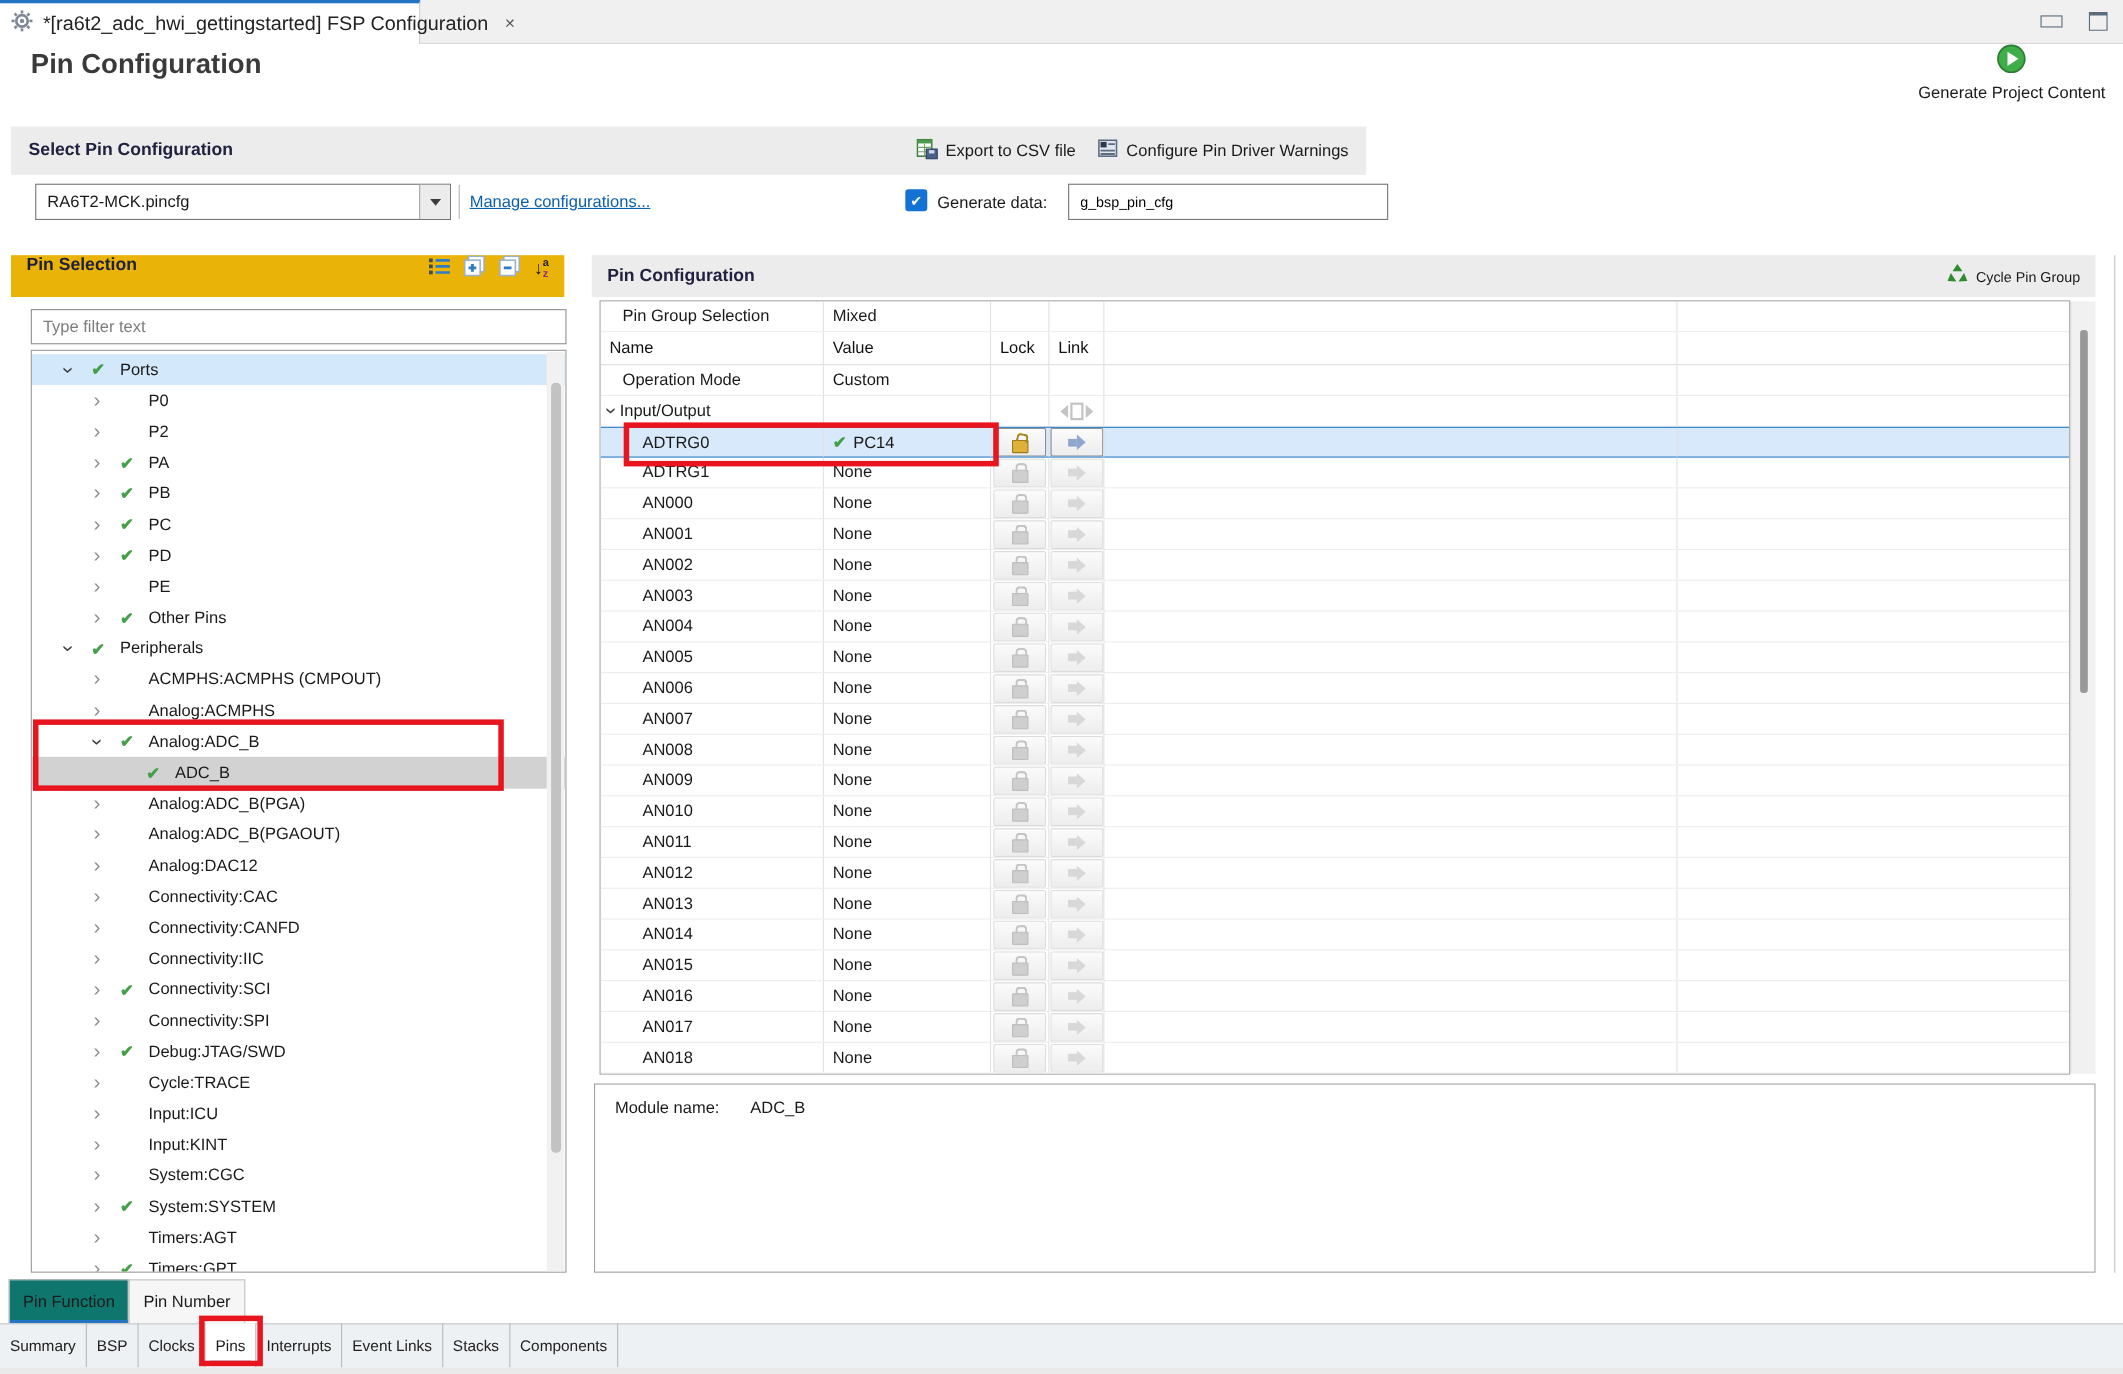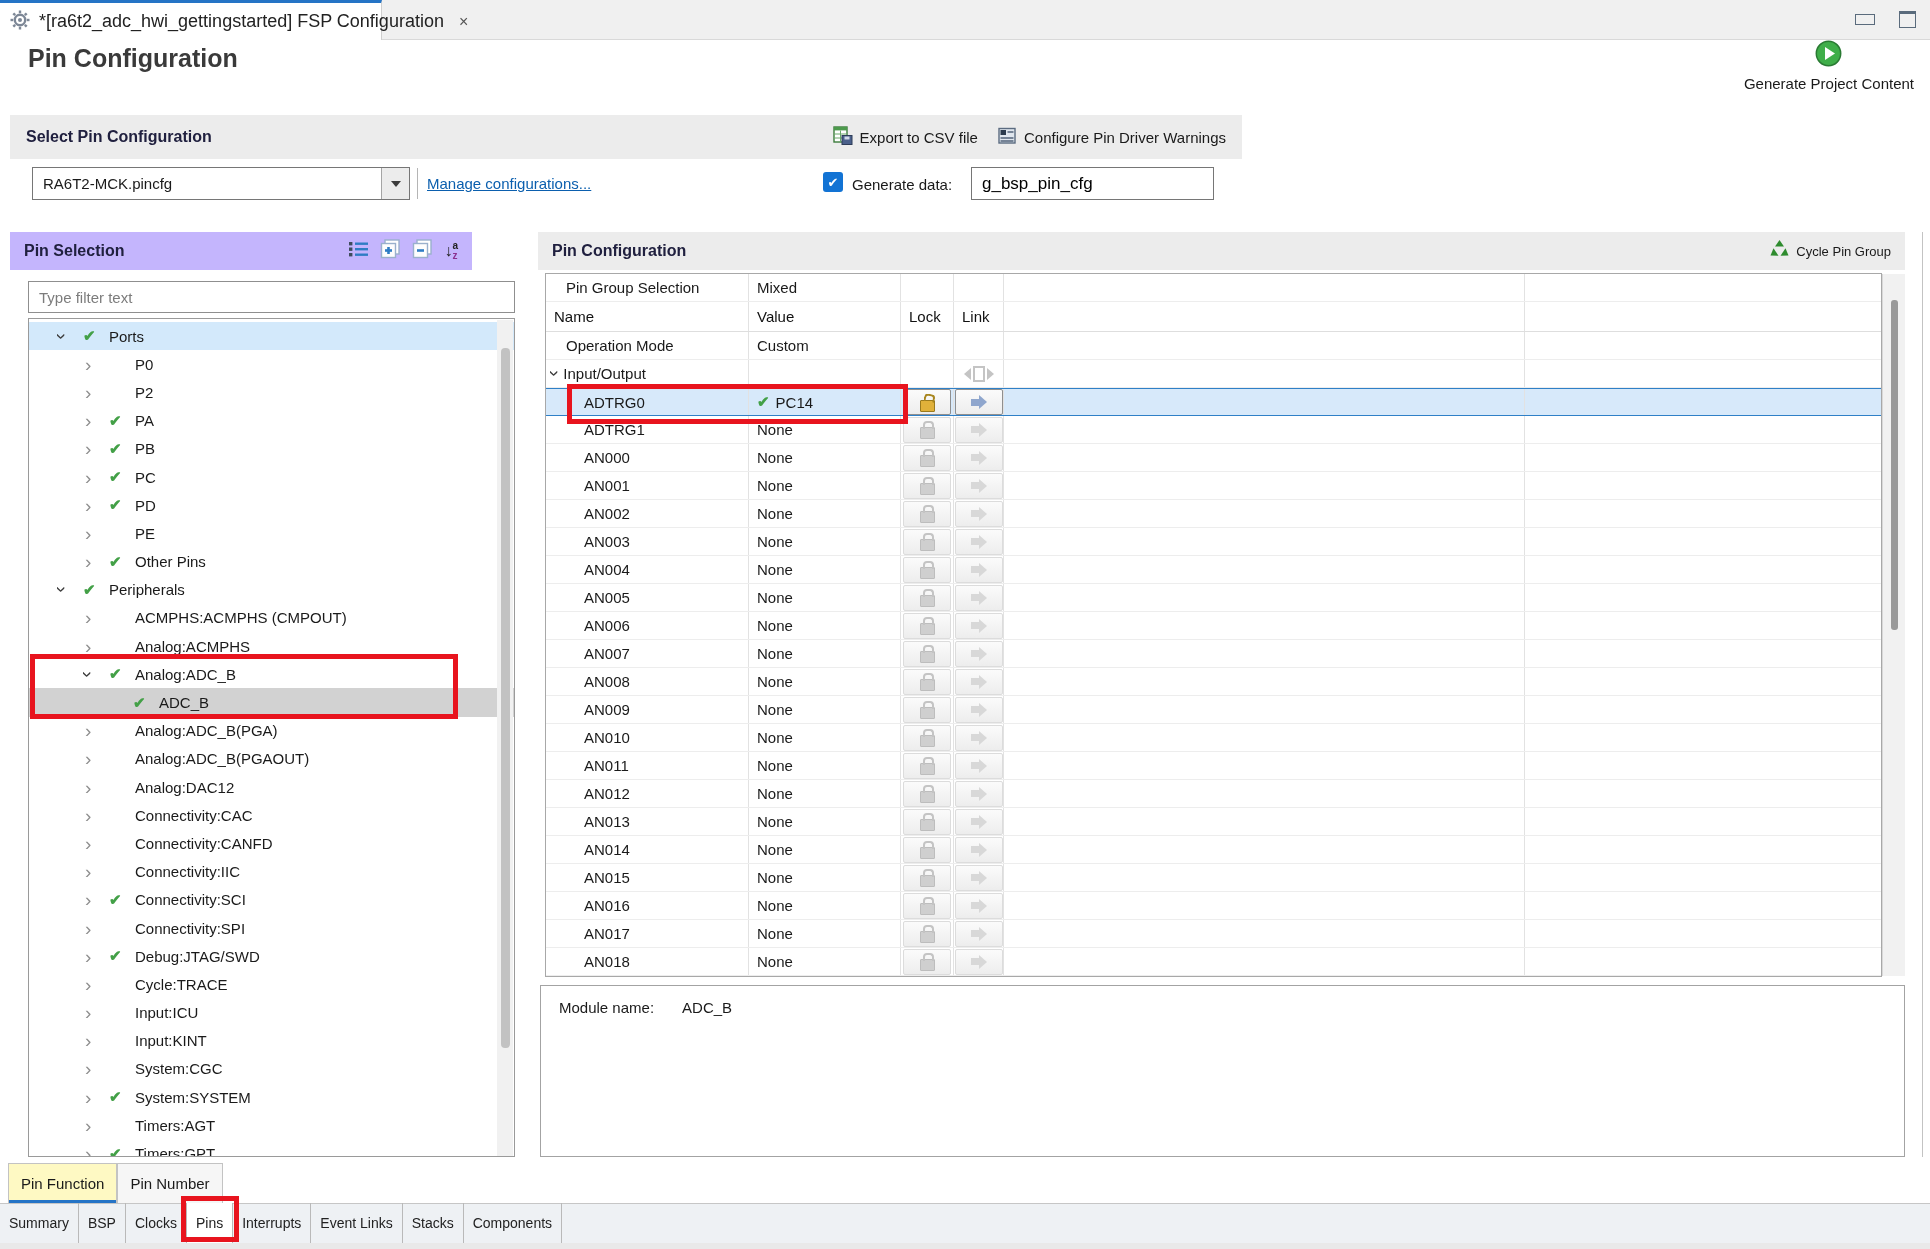--- a/index.html
+++ b/index.html
@@ -31,26 +31,26 @@
   .combo{position:absolute;left:32px;top:167px;width:378px;height:33px;border:1px solid #767676;background:#fff;
          display:flex;align-items:stretch;box-sizing:border-box;}
   .combo-text{flex:1;display:flex;align-items:center;padding-left:10px;font-size:15px;}
   .combo-btn{width:27px;background:#ececec;border-left:1px solid #a5a5a5;display:flex;align-items:center;justify-content:center;}
   .caret{width:0;height:0;border-left:5px solid transparent;border-right:5px solid transparent;border-top:6px solid #3c3c3c;}
   .vsep{position:absolute;left:417px;top:168px;width:1px;height:31px;background:#b5b5b5;}
   .manage-link{position:absolute;left:427px;top:175px;font-size:15px;color:#0b5fae;text-decoration:underline;}
   .gen-check{position:absolute;left:823px;top:172px;width:20px;height:20px;background:#1273d4;border-radius:3px;
              color:#fff;font-size:13px;display:flex;align-items:center;justify-content:center;}
   .gen-label{position:absolute;left:852px;top:176px;font-size:15px;}
-  .gen-input{position:absolute;left:971px;top:167px;width:243px;height:33px;border:1px solid #767676;box-sizing:border-box;
-             font-size:17px;padding:0 0 0 10px;font-family:"Liberation Sans",sans-serif;outline:none;}
+  .gen-input{position:absolute;left:971px;top:167px;width:291px;height:33px;border:1px solid #767676;box-sizing:border-box;
+             font-size:13px;padding:0 0 0 10px;font-family:"Liberation Sans",sans-serif;outline:none;}
 
   
-  .ps-header{position:absolute;left:10px;top:232px;width:462px;height:38px;background:#c4b5fd;
-             display:flex;align-items:center;box-sizing:border-box;padding:0 14px;}
+  .ps-header{position:absolute;left:10px;top:232px;width:503px;height:38px;background:#eab308;
+             display:flex;align-items:flex-start;box-sizing:border-box;padding:0 14px;}
   .ps-icons{margin-left:auto;display:flex;gap:11px;align-items:center;}
   .sort-ico{display:flex;align-items:center;}
   .sort-ico .ar{font-size:16px;font-weight:bold;color:#222;line-height:1;}
   .sort-ico .az{display:flex;flex-direction:column;font-size:10px;font-weight:bold;line-height:1;font-style:normal;}
   .sort-ico .az .a{color:#222;}.sort-ico .az .z{color:#8b2f8f;}
 
   .filter{position:absolute;left:28px;top:281px;width:487px;height:32px;border:1px solid #8f8f8f;box-sizing:border-box;
           font-size:15px;padding-left:10px;color:#555;font-family:"Liberation Sans",sans-serif;outline:none;}
   .filter::placeholder{color:#7c7c7c;opacity:1;}
 
@@ -110,21 +110,21 @@
   .table-thumb{position:absolute;left:8px;top:26px;width:7px;height:330px;background:#999;border-radius:3px;}
   .right-edge{position:absolute;left:1922px;top:232px;width:1px;height:925px;background:#c3c3c3;}
 
   .module{position:absolute;left:540px;top:985px;width:1365px;height:172px;border:1px solid #a3a3a3;box-sizing:border-box;
           background:#fff;padding:13px 18px;font-size:15px;display:flex;gap:28px;align-items:flex-start;}
 
   
   .pane-tabs{position:absolute;left:8px;top:1163px;height:40px;display:flex;}
   .ptab{display:flex;align-items:center;padding:0 12px;font-size:15px;border:1px solid #c3c3c3;border-bottom:none;
         background:#f6f6f6;position:relative;box-sizing:border-box;}
-  .ptab.active{background:#fef9c3;}
+  .ptab.active{background:#0f766e;}
   .ptab.active::after{content:"";position:absolute;left:0;right:0;bottom:0;height:3px;background:#2574c6;}
   .estrip{position:absolute;left:0;top:1203px;width:1930px;height:40px;background:#eef1f4;border-top:1px solid #c6c6c6;box-sizing:border-box;}
   .editor-tabs{position:absolute;left:0;top:1203px;height:40px;display:flex;}
   .etab{display:flex;align-items:center;padding:0 9px;font-size:14px;border-right:1px solid #b9b9b9;position:relative;color:#222;}
   .etab.active{background:#fff;}
   .etab.active::after{content:"";position:absolute;left:3px;right:3px;bottom:3px;height:3px;background:#2574c6;border-radius:1px;}
   .bottom-strip{position:absolute;left:0;top:1243px;width:100%;height:6px;background:#e9e9e9;}
 
   
   .redbox{position:absolute;border:5px solid #e8141e;box-sizing:border-box;pointer-events:none;z-index:50;}

